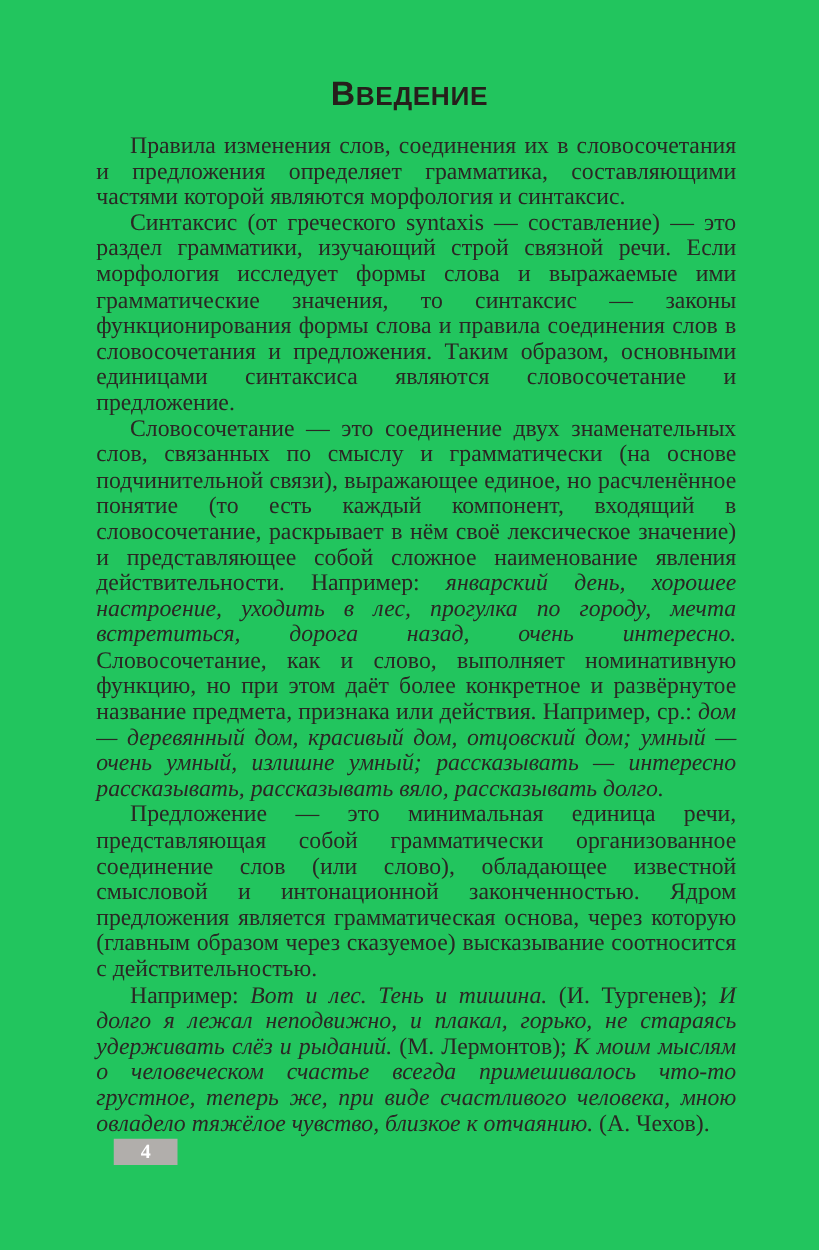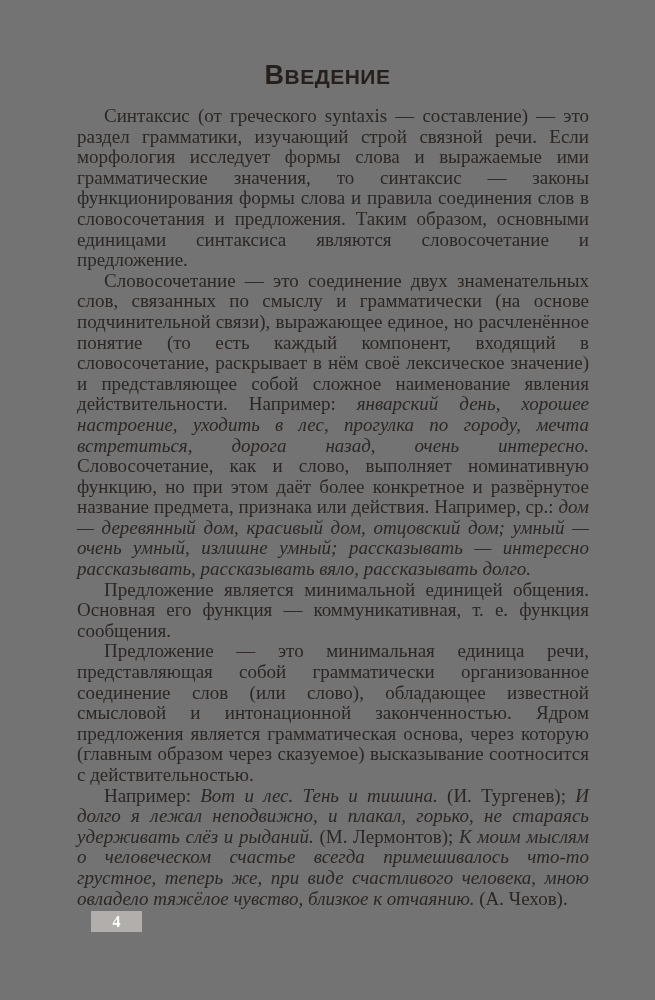--- a/index.html
+++ b/index.html
@@ -4,21 +4,21 @@
 <style>
   html, body {
     margin: 0;
     padding: 0;
     background: #ffffff;
   }
   .page {
     position: relative;
     width: 655px;
     height: 1000px;
-    background: #737373;
+    background: #22c55e;
     overflow: hidden;
     font-family: "Liberation Serif", "DejaVu Serif", serif;
   }
   .title {
     margin: 0;
     padding-top: 62px;
     text-align: center;
     font-family: "Liberation Sans", "DejaVu Sans", sans-serif;
     font-weight: 700;
     font-size: 21px;
@@ -65,22 +65,22 @@
     font-size: 16px;
     line-height: 1;
   }
 </style>
 </head>
 <body>
 
 <div class="page">
   <h1 class="title" style="color: rgb(38, 31, 27);">Введение</h1>
   <div class="body-text" id="body-text" style="color: rgb(43, 39, 36);">
+      <p><span>Правила изменения слов, соединения их в словосочетания и предложения определяет грамматика, составляющими частями которой являются морфология и синтаксис.</span></p>
       <p><span>Синтаксис (от греческого syntaxis — составление) — это раздел грамматики, изучающий строй связной речи. Если морфология исследует формы слова и выражаемые ими грамматические значения, то синтаксис — законы функционирования формы слова и правила соединения слов в словосочетания и предложения. Таким образом, основными единицами синтаксиса являются словосочетание и предложение.</span></p>
       <p><span>Словосочетание — это соединение двух знаменательных слов, связанных по смыслу и грамматически (на основе подчинительной связи), выражающее единое, но расчленённое понятие (то есть каждый компонент, входящий в словосочетание, раскрывает в нём своё лексическое значение) и представляющее собой сложное наименование явления действительности. Например: </span><span class="it">январский день, хорошее настроение, уходить в лес, прогулка по городу, мечта встретиться, дорога назад, очень интересно.</span><span> Словосочетание, как и слово, выполняет номинативную функцию, но при этом даёт более конкретное и развёрнутое название предмета, признака или действия. Например, ср.: </span><span class="it">дом — деревянный дом, красивый дом, отцовский дом; умный — очень умный, излишне умный; рассказывать — интересно рассказывать, рассказывать вяло, рассказывать долго.</span></p>
-      <p><span>Предложение является минимальной единицей общения. Основная его функция — коммуникативная, т. е. функция сообщения.</span></p>
       <p><span>Предложение — это минимальная единица речи, представляющая собой грамматически организованное соединение слов (или слово), обладающее известной смысловой и интонационной законченностью. Ядром предложения является грамматическая основа, через которую (главным образом через сказуемое) высказывание соотносится с действительностью.</span></p>
       <p><span>Например: </span><span class="it">Вот и лес. Тень и тишина.</span><span> (И. Тургенев); </span><span class="it">И долго я лежал неподвижно, и плакал, горько, не стараясь удерживать слёз и рыданий.</span><span> (М. Лермонтов); </span><span class="it">К моим мыслям о человеческом счастье всегда примешивалось что-то грустное, теперь же, при виде счастливого человека, мною овладело тяжёлое чувство, близкое к отчаянию.</span><span> (А. Чехов).</span></p>
     </div>
   <div class="page-number-badge" style="background: rgb(177, 174, 171);">
     <span style="color: rgb(255, 255, 255);">4</span>
   </div>
 </div>
 
 </body></html>

